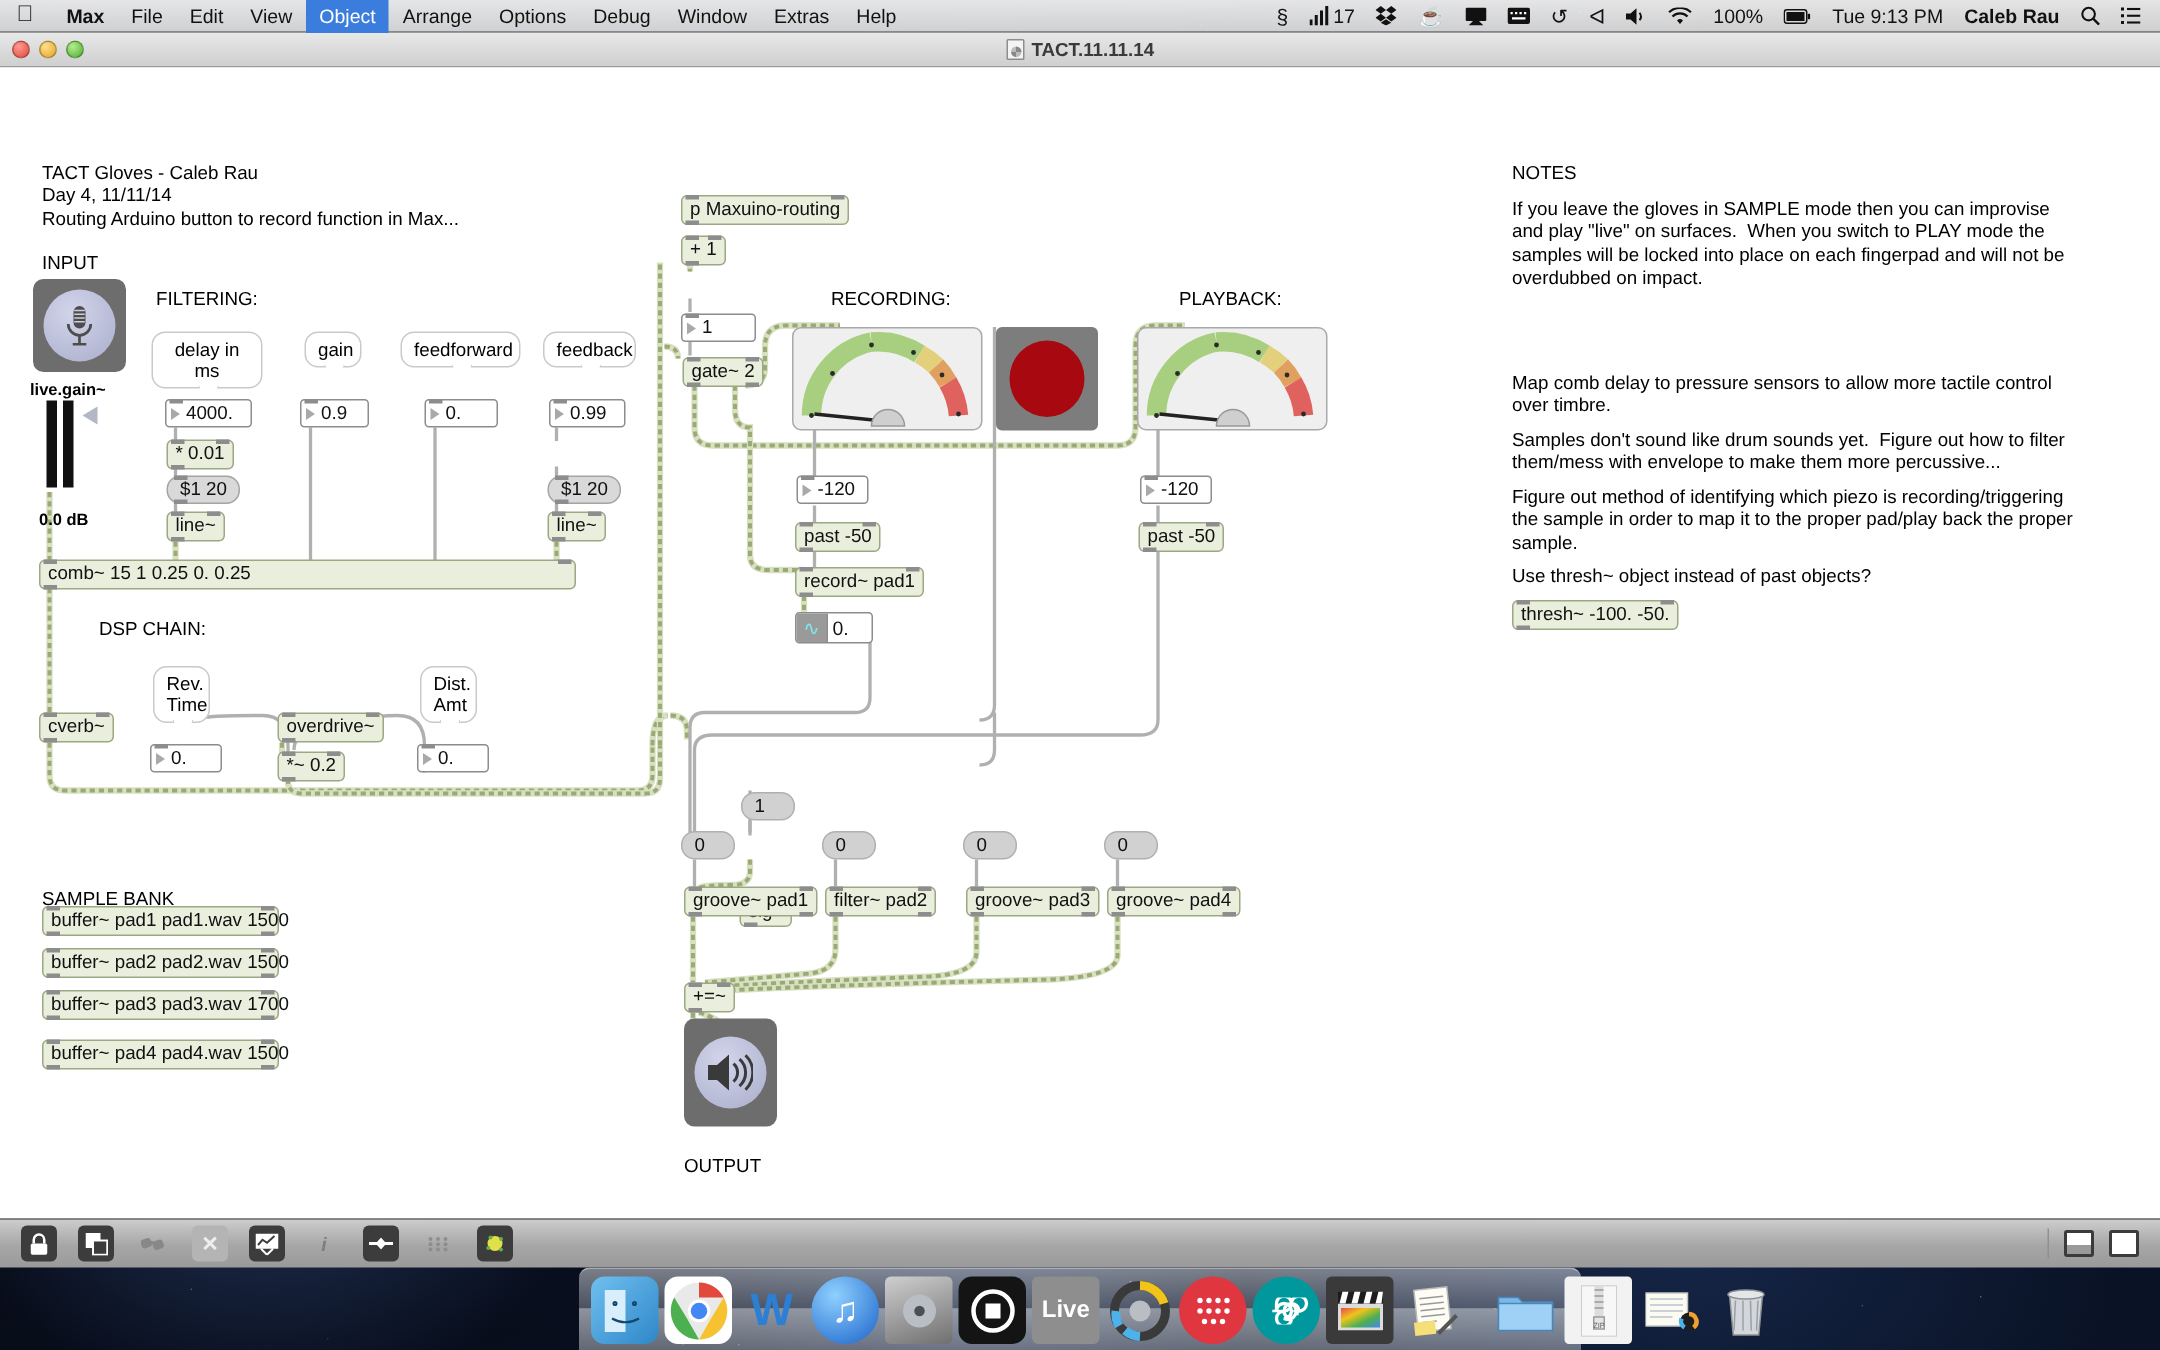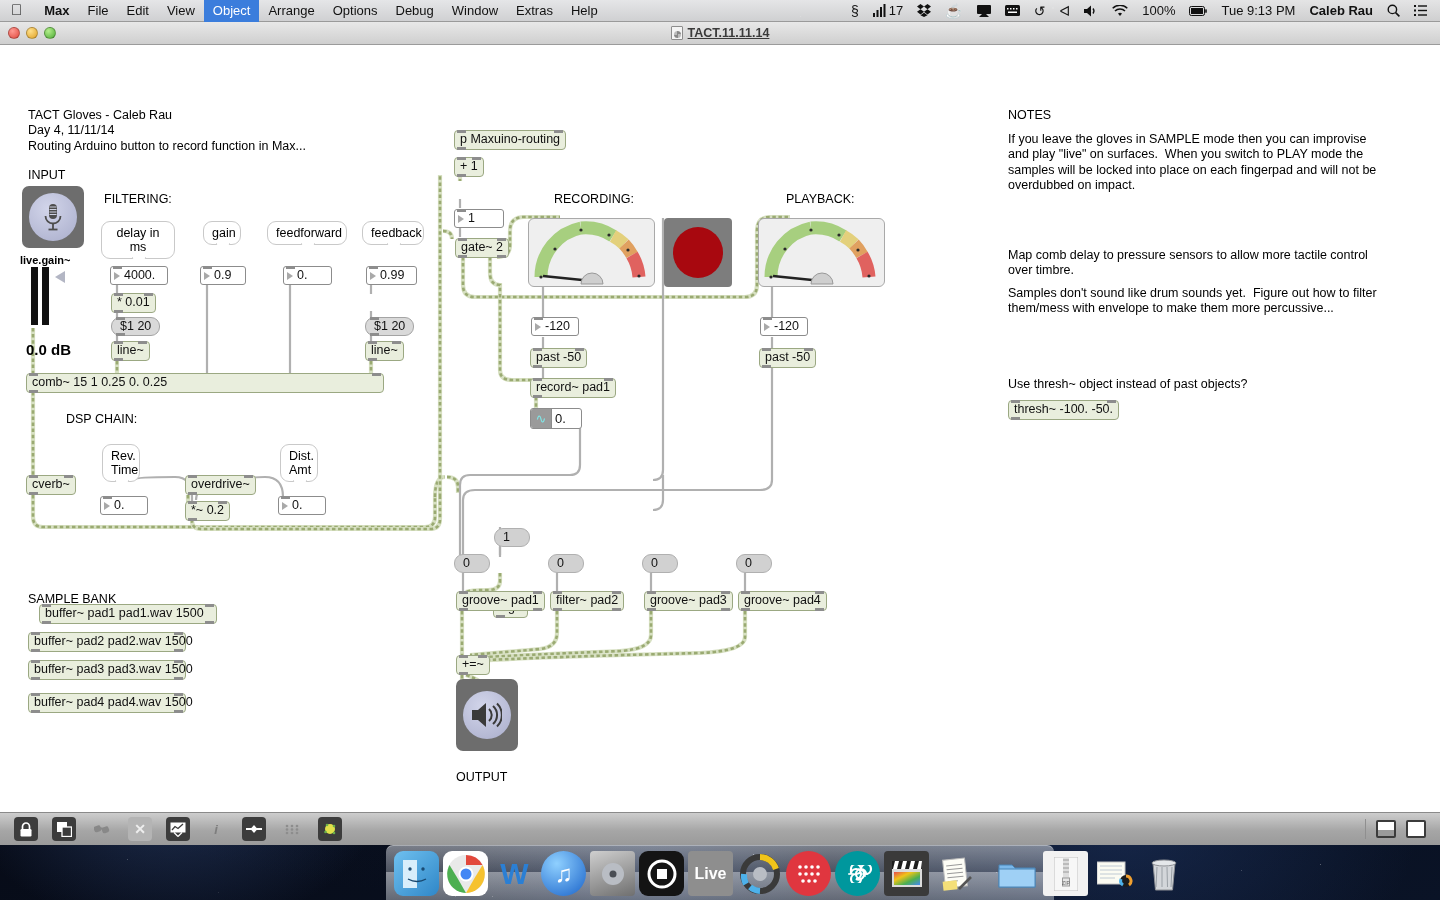--- a/index.html
+++ b/index.html
@@ -61,21 +61,21 @@
     font-size:12.5px; color:#3a3a3a; font-weight:bold;
   }
   #titlebar .lights { position:absolute; left:8px; top:5px; display:flex; gap:6px;}
   #titlebar .lights span {
     width:12px; height:12px; border-radius:50%; display:block;
     border:1px solid rgba(0,0,0,.25);
   }
   #titlebar .lights .r { background: radial-gradient(circle at 35% 30%, #ff9a92, #e0483d); }
   #titlebar .lights .y { background: radial-gradient(circle at 35% 30%, #ffe08a, #e0a227); }
   #titlebar .lights .g { background: radial-gradient(circle at 35% 30%, #b4ef8c, #4eab36); }
-  #titlebar .ttl { display:flex; align-items:flex-end; gap:5px;text-decoration:underline; }
+  #titlebar .ttl { display:flex; align-items:flex-end; gap:5px; }
   .doc-ico {
     width:12px; height:14px; background:#f4f4f4; border:1px solid #8d8d8d;
     border-radius:1px; position:relative; display:inline-block;
   }
   .doc-ico::after{
     content:""; position:absolute; left:2px; top:4px; width:7px; height:7px;
     border-radius:50%; background: conic-gradient(#888 0 25%, #bbb 0 50%, #888 0 75%, #bbb 0);
   }
 
   
@@ -727,21 +727,21 @@
       </div>
     </div>
     <div class="lbl" style="left:20px; top:209px; font-size:11px; font-weight:bold;">live.gain~</div>
     <div class="gainslider" style="left:28px; top:222px;">
       <div class="trk">
         <div class="b1"></div>
         <div class="b2"></div>
         <div class="knob"></div>
       </div>
     </div>
-    <div class="lbl" style="left:26px; top:296px; font-size:15px; font-weight:bold;">0.0 dB</div>
+    <div class="lbl" style="left:26px; top:296px; font-size:11px; font-weight:bold;">0.0 dB</div>
 
     <div class="lbl" style="left:104px; top:147px;">FILTERING:</div>
 
     <div class="comment-bubble" style="left:101px; top:176px; width:74px;">delay in ms</div>
     <div class="comment-bubble" style="left:203px; top:176px; width:38px;">gain</div>
     <div class="comment-bubble" style="left:267px; top:176px; width:80px;">feedforward</div>
     <div class="comment-bubble" style="left:362px; top:176px; width:62px;">feedback</div>
 
     <div class="numbox" style="left:110px; top:221px; width:58px;">
       <span class="iol"></span>
@@ -820,34 +820,34 @@
     <div class="comment-bubble" style="left:280px; top:399px; width:38px;">
       <span style="white-space:pre-line">Dist.
 Amt</span>
     </div>
     <div class="numbox" style="left:278px; top:451px; width:48px;">
       <span class="iol"></span>
       <span>0.</span>
     </div>
 
     <div class="lbl" style="left:28px; top:547px;">SAMPLE BANK</div>
-    <div class="obj" style="left:39px; top:559px; width:178px;">
+    <div class="obj" style="left:28px; top:559px; width:158px;">
       <span class="iol"></span><span class="ior"></span>
       <span class="bol"></span><span class="bor"></span>
       <span>buffer~ pad1 pad1.wav 1500</span>
     </div>
     <div class="obj" style="left:28px; top:587px; width:158px;">
       <span class="iol"></span><span class="ior"></span>
       <span class="bol"></span><span class="bor"></span>
       <span>buffer~ pad2 pad2.wav 1500</span>
     </div>
     <div class="obj" style="left:28px; top:615px; width:158px;">
       <span class="iol"></span><span class="ior"></span>
       <span class="bol"></span><span class="bor"></span>
-      <span>buffer~ pad3 pad3.wav 1500</span>
+      <span>buffer~ pad3 pad3.wav 1700</span>
     </div>
     <div class="obj" style="left:28px; top:648px; width:158px;">
       <span class="iol"></span><span class="ior"></span>
       <span class="bol"></span><span class="bor"></span>
       <span>buffer~ pad4 pad4.wav 1500</span>
     </div>
 
     <div class="obj" style="left:454px; top:85px;">
       <span class="iol"></span><span class="ior"></span>
       <span class="bol"></span>
@@ -998,20 +998,21 @@
           <path d="M25 1.5 a16 16 0 0 1 0 23" stroke="#3a3a3a" stroke-width="2" fill="none"></path>
         </svg>
       </div>
     </div>
     <div class="lbl" style="left:456px; top:725px;">OUTPUT</div>
 
     <div class="lbl" style="left:1008px; top:63px;">NOTES</div>
     <div class="cmt" style="left:1008px; top:87px; width:378px;">If you leave the gloves in SAMPLE mode then you can improvise and play "live" on surfaces.  When you switch to PLAY mode the samples will be locked into place on each fingerpad and will not be overdubbed on impact.</div>
     <div class="cmt" style="left:1008px; top:203px; width:378px;">Map comb delay to pressure sensors to allow more tactile control over timbre.</div>
     <div class="cmt" style="left:1008px; top:241px; width:378px;">Samples don't sound like drum sounds yet.  Figure out how to filter them/mess with envelope to make them more percussive...</div>
+    <div class="cmt" style="left:1008px; top:279px; width:378px;">Figure out method of identifying which piezo is recording/triggering the sample in order to map it to the proper pad/play back the proper sample.</div>
     <div class="cmt" style="left:1008px; top:332px; width:378px;">Use thresh~ object instead of past objects?</div>
     <div class="obj" style="left:1008px; top:332px; top:333px; margin-top:22px;">
       <span class="iol"></span><span class="ior"></span>
       <span class="bol"></span>
       <span>thresh~ -100. -50.</span>
     </div>
   </div>
 </div>
 
 <div id="maxbar">

